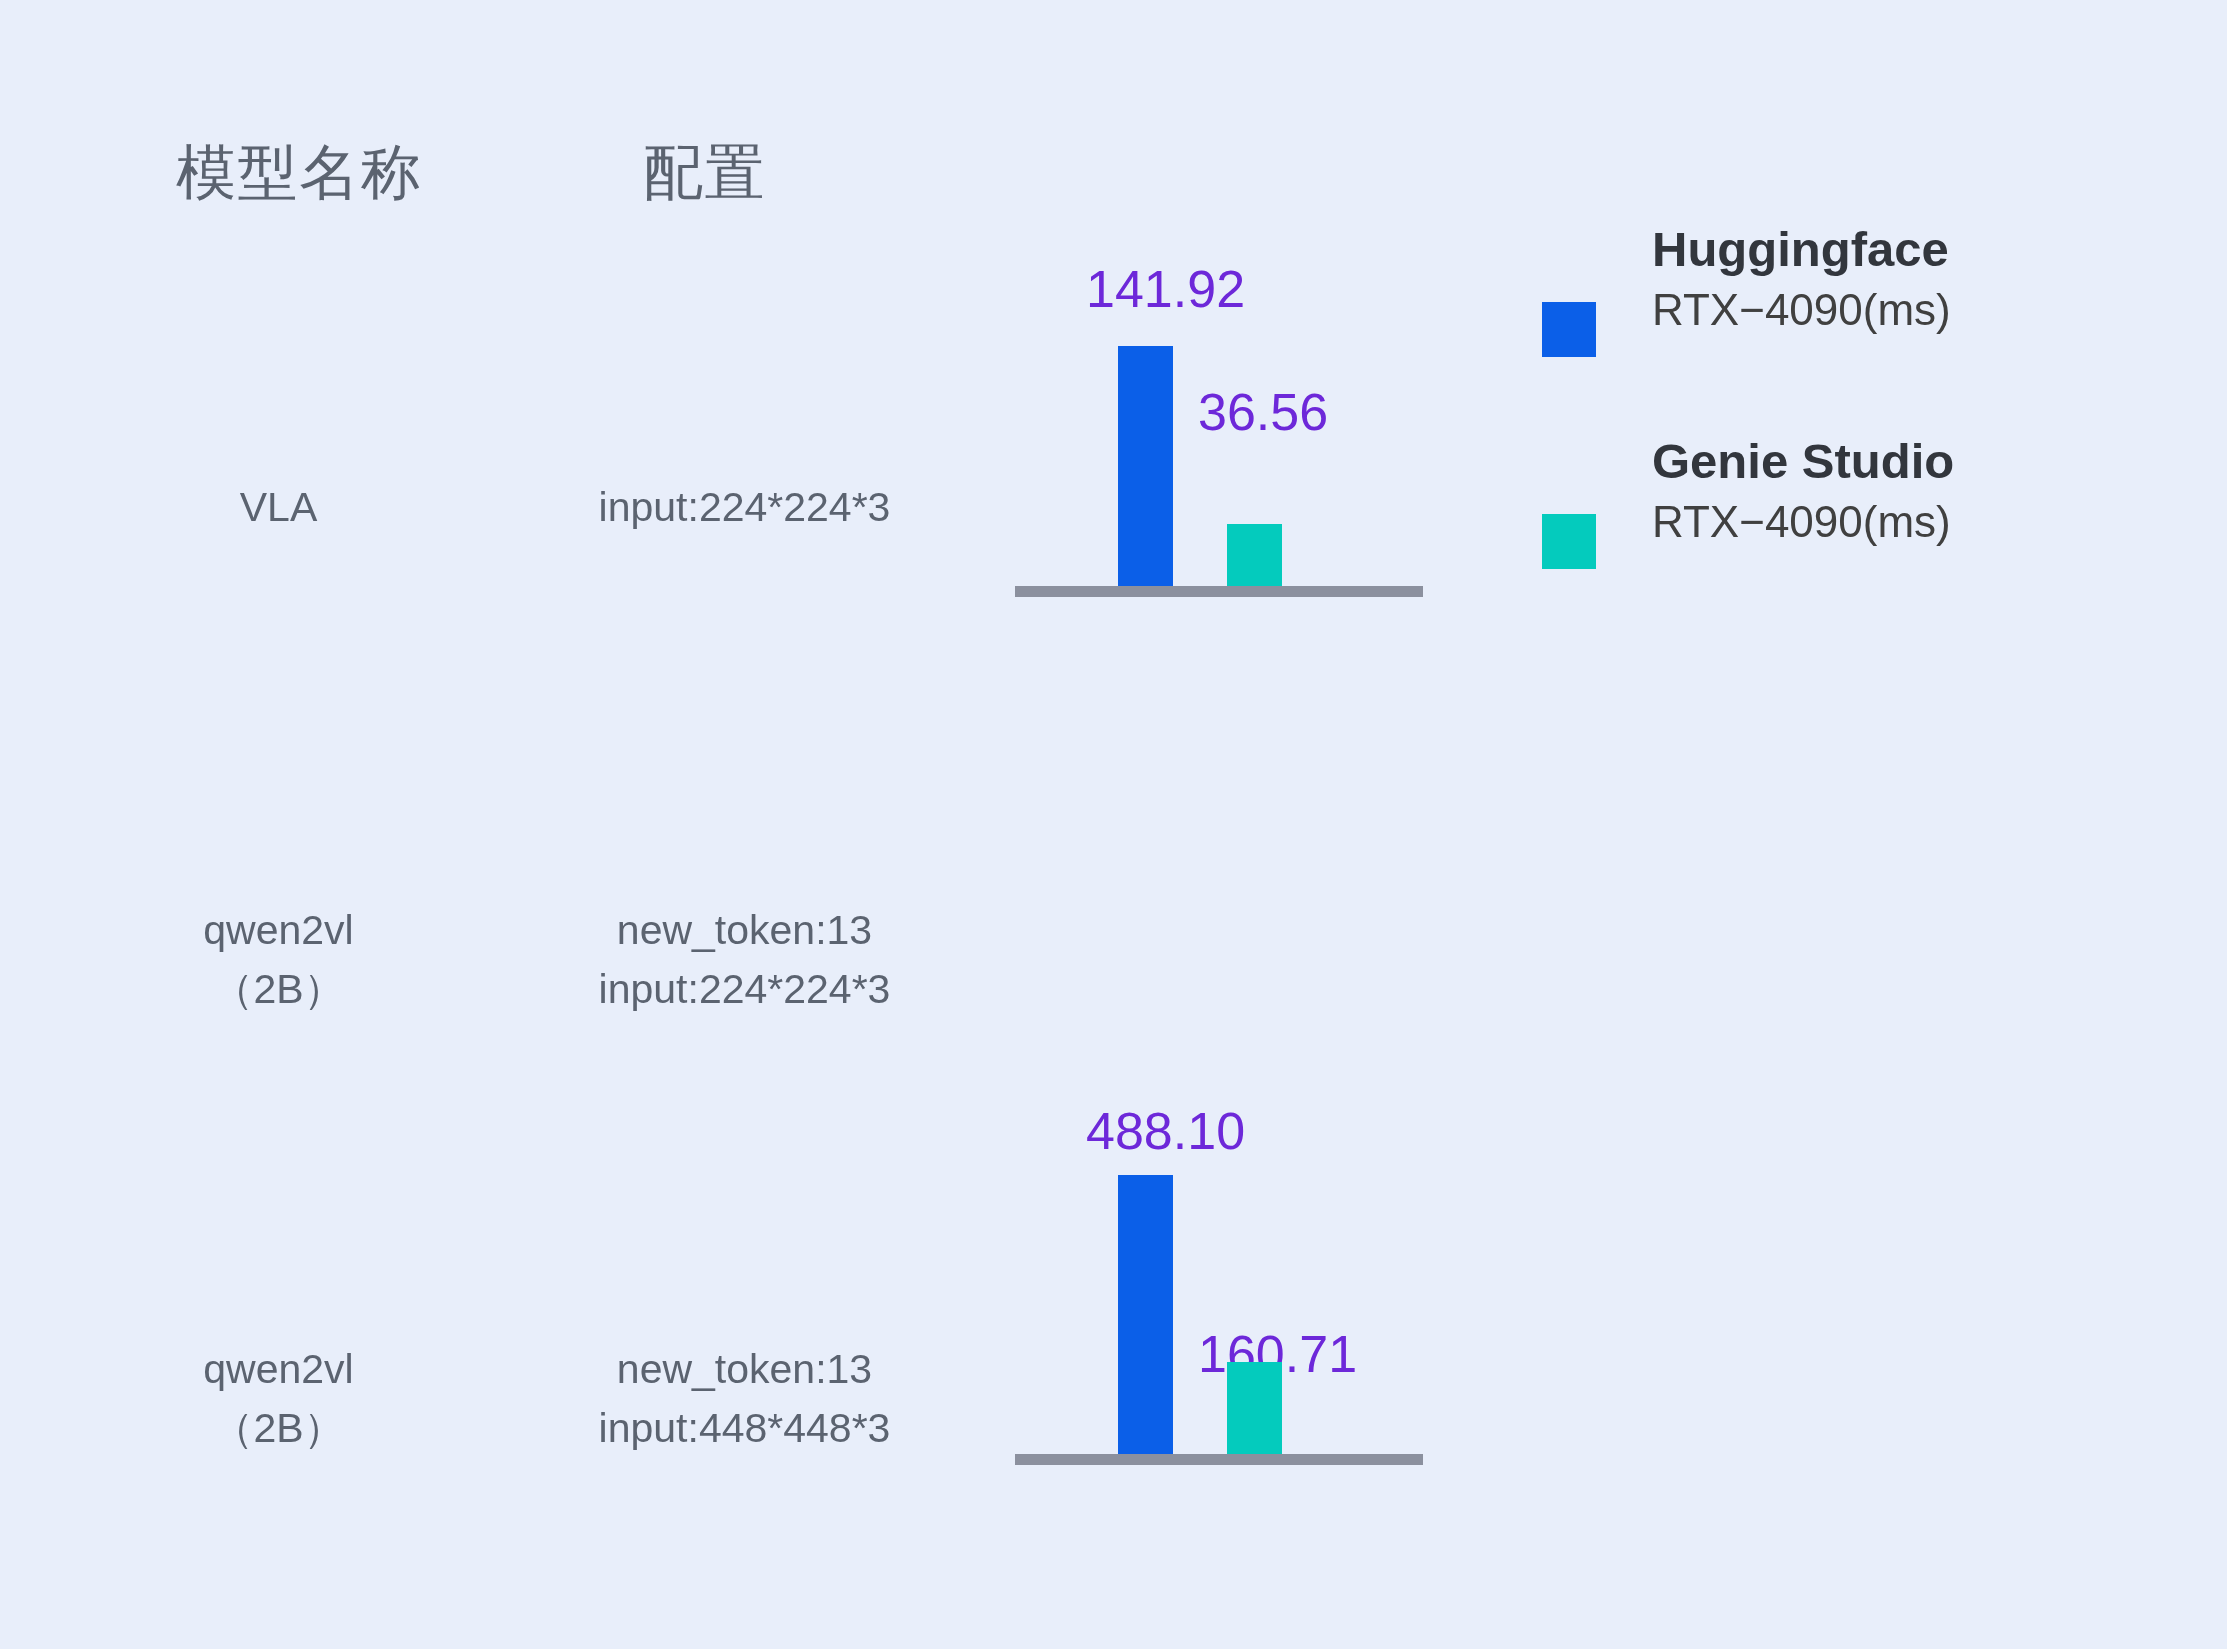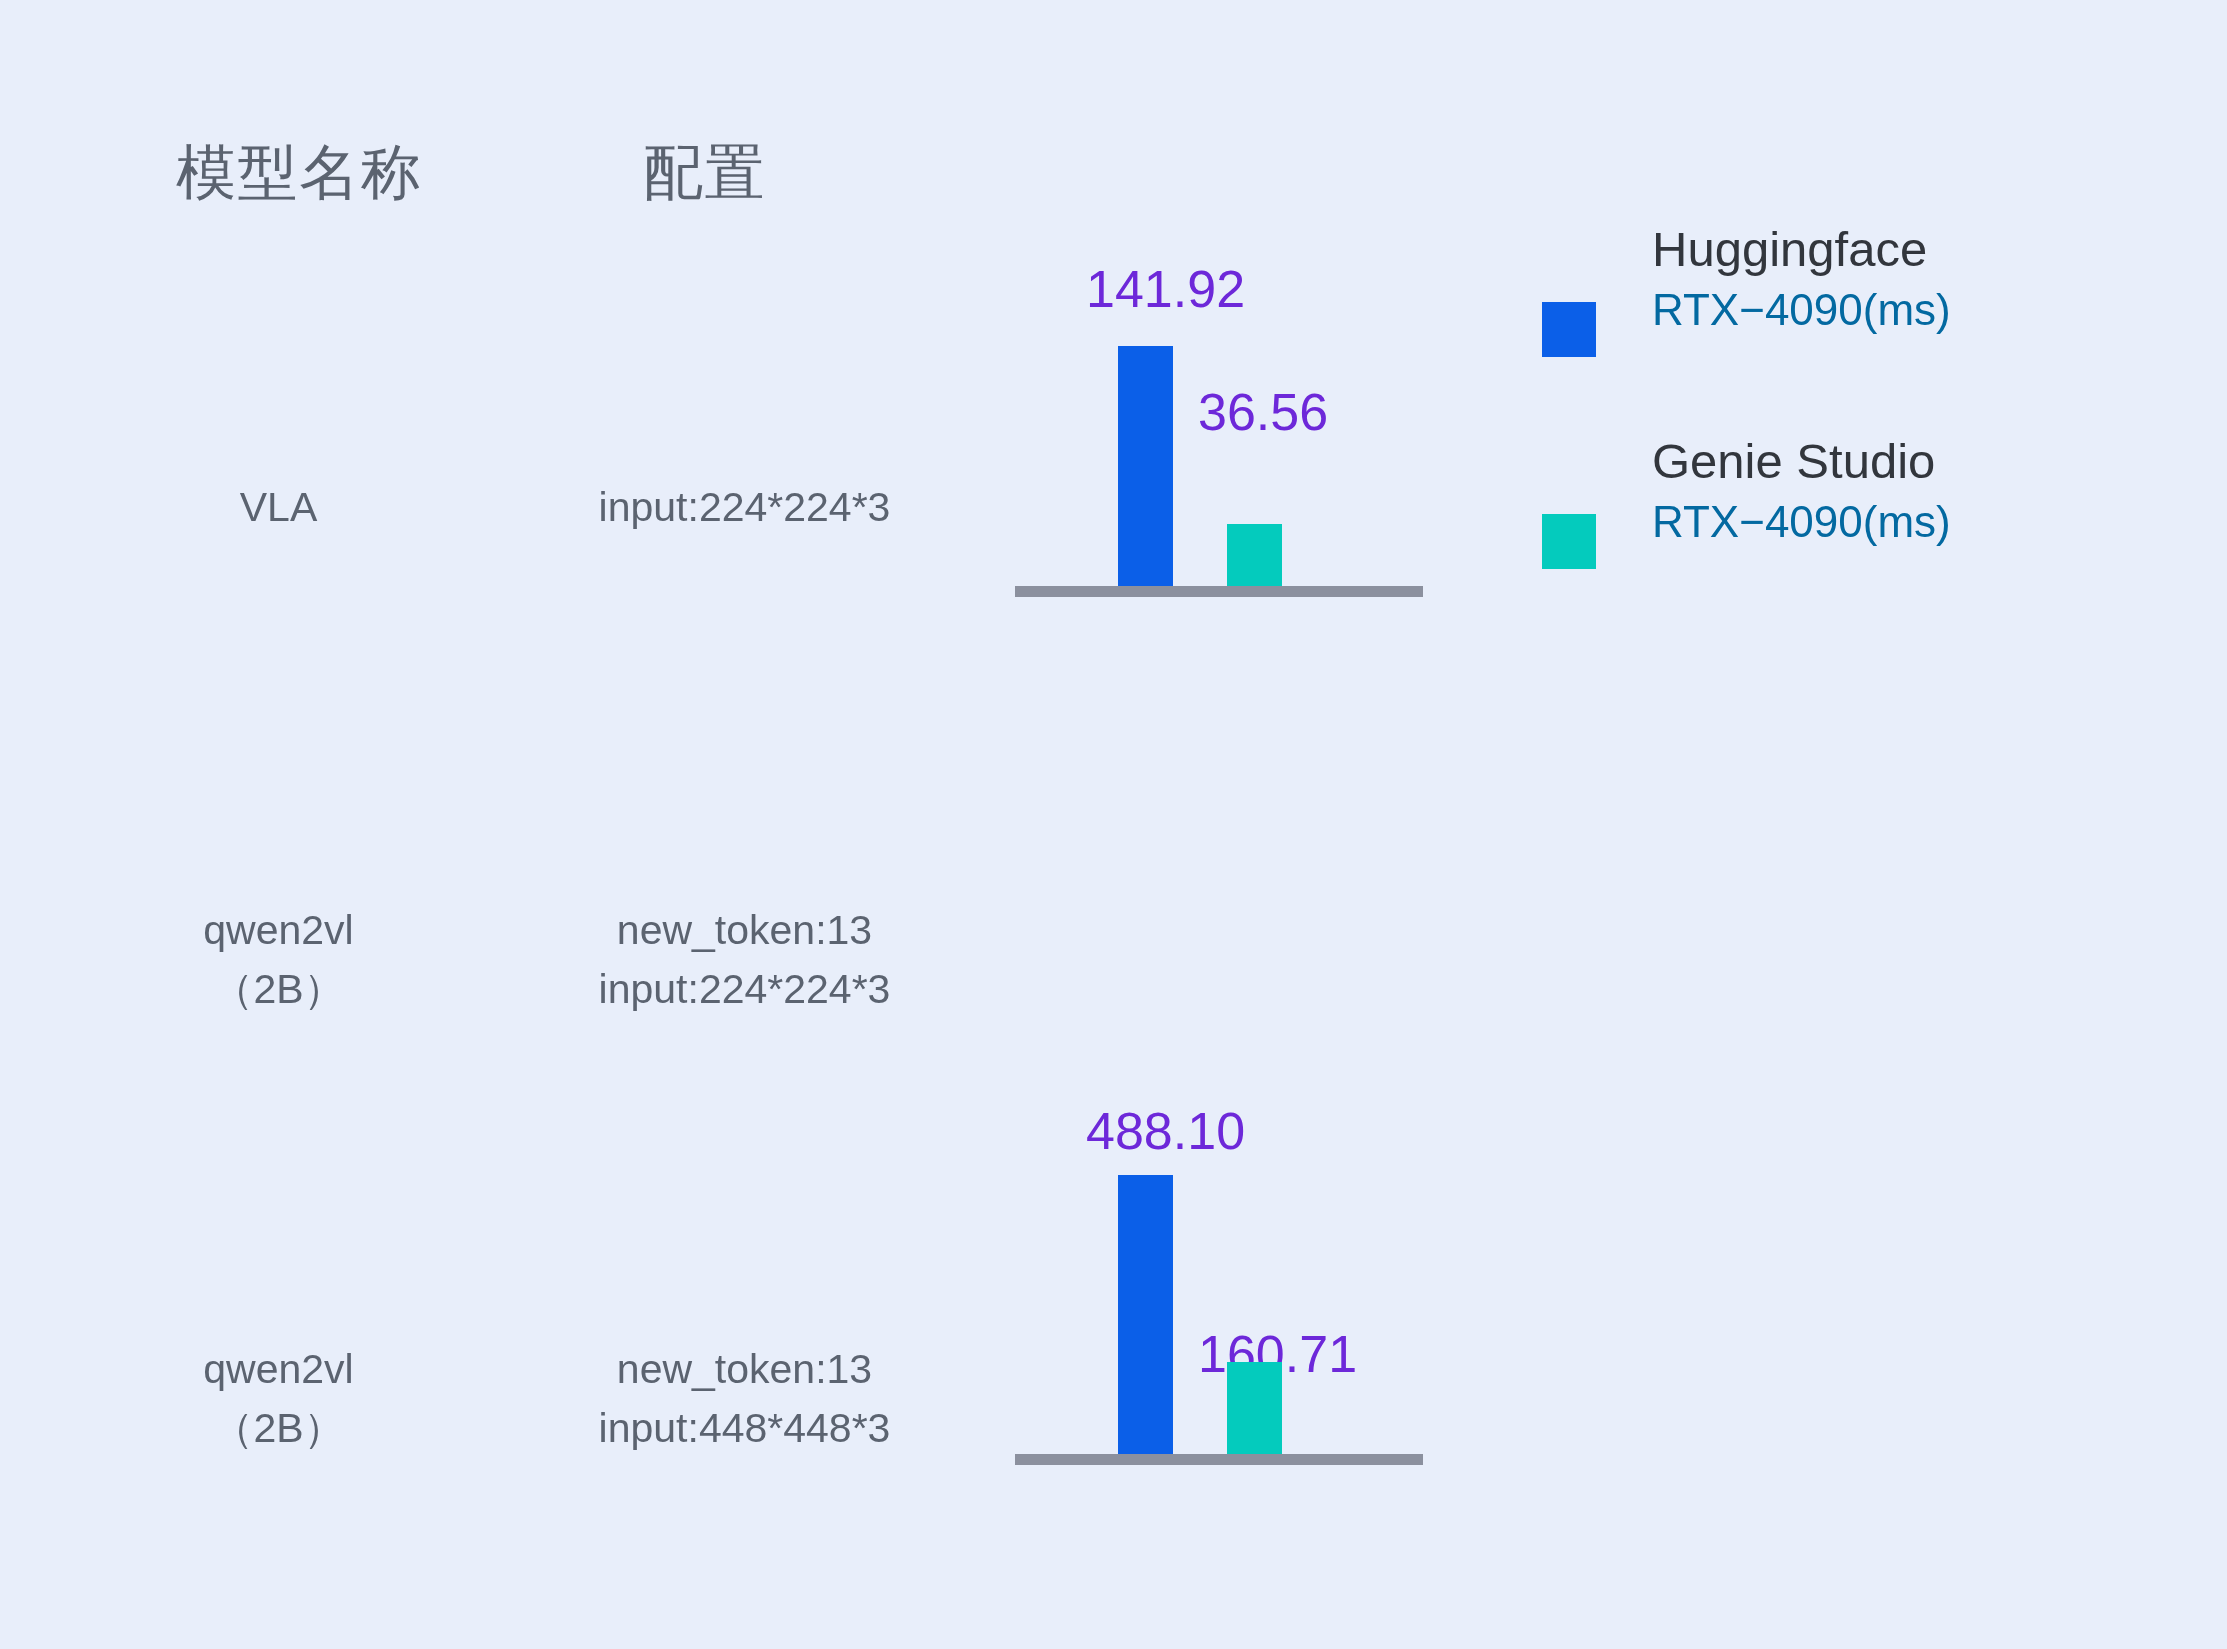--- a/index.html
+++ b/index.html
@@ -101,24 +101,25 @@
     left: 110px;
     top: -15.7px;
     width: 423px;
   }
   .legend-title {
     display: block;
     color: #32363d;
     font-size: 49px;
     line-height: 1.25;
     white-space: nowrap;
+    font-weight: bold;
   }
   .legend-sub {
     display: block;
-    color: #0369a1;
+    color: #404040;
     font-size: 44px;
     line-height: 1.3;
     white-space: nowrap;
   }
 </style>
 </head>
 <body>
 
 <div id="stage">
 

